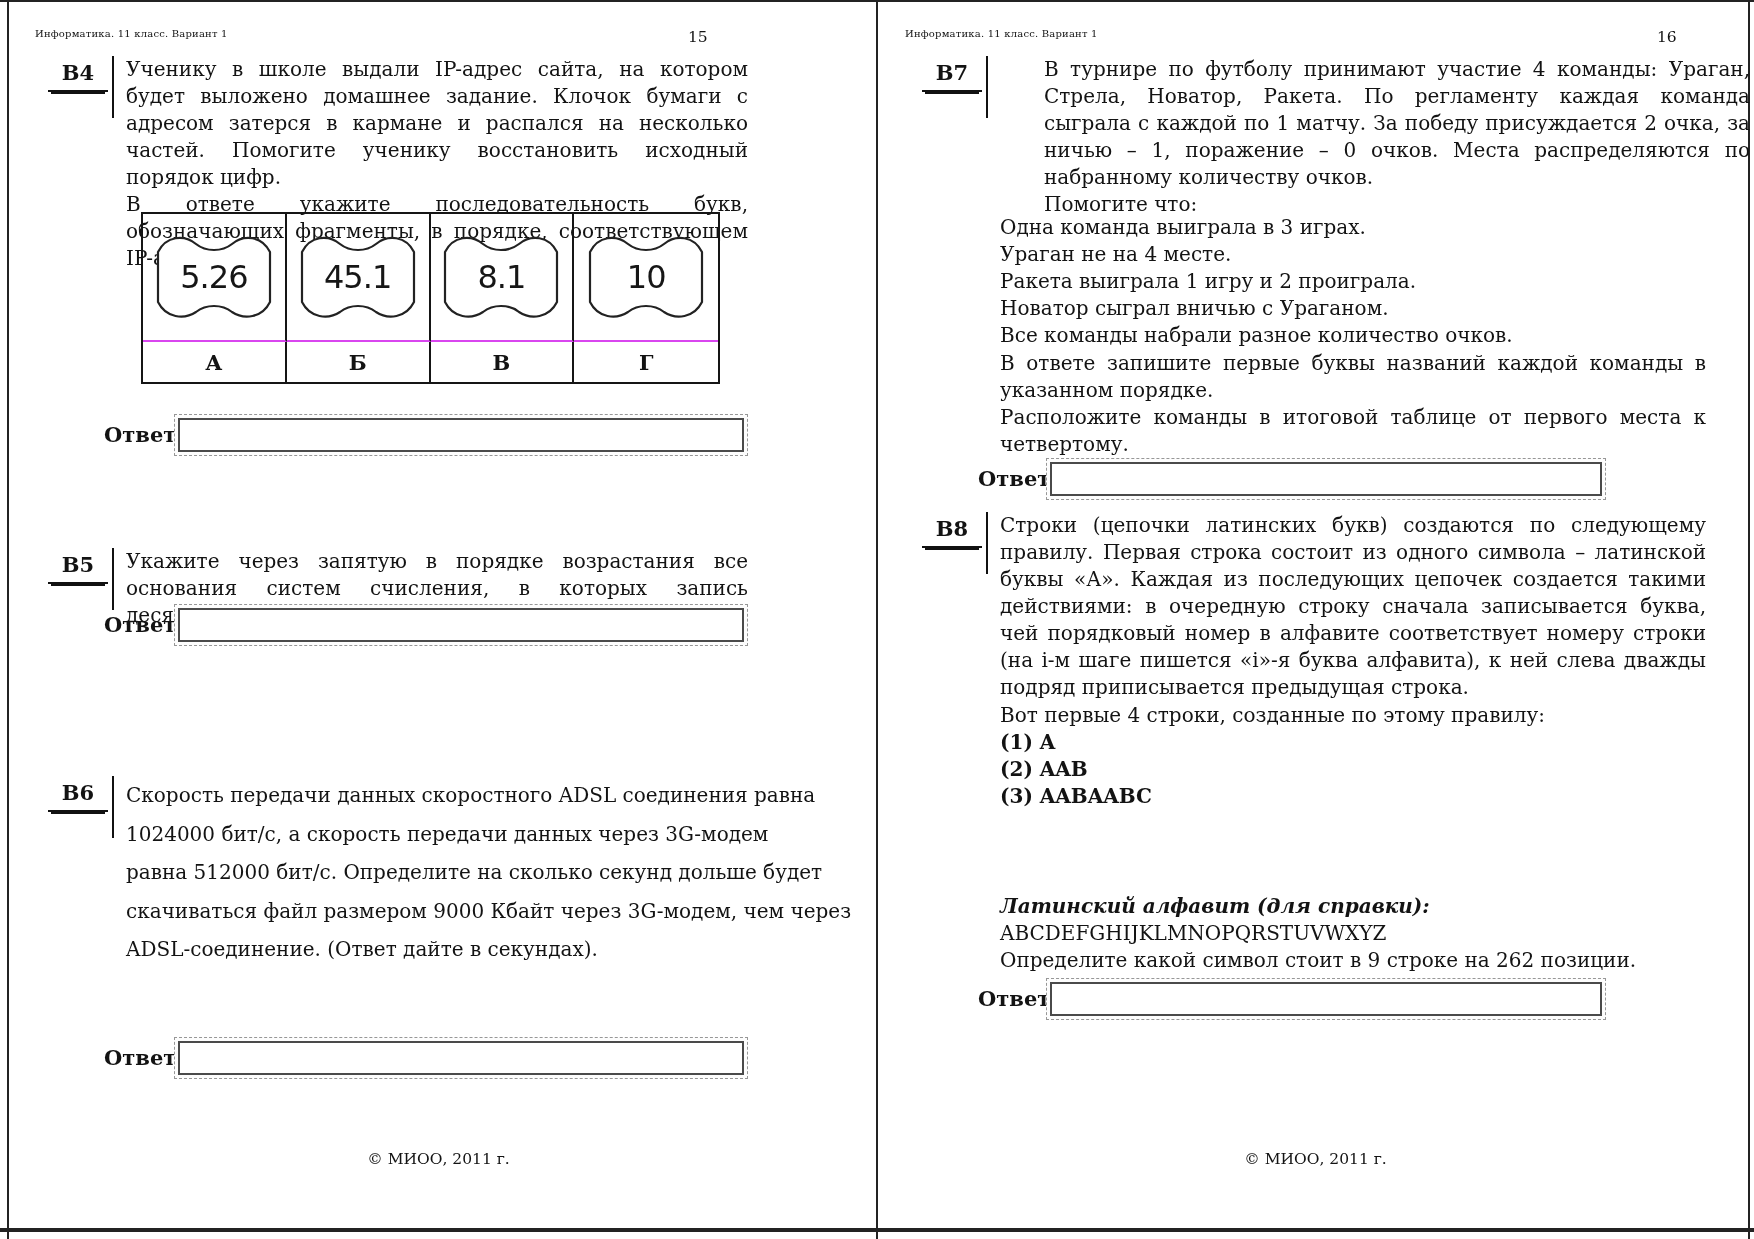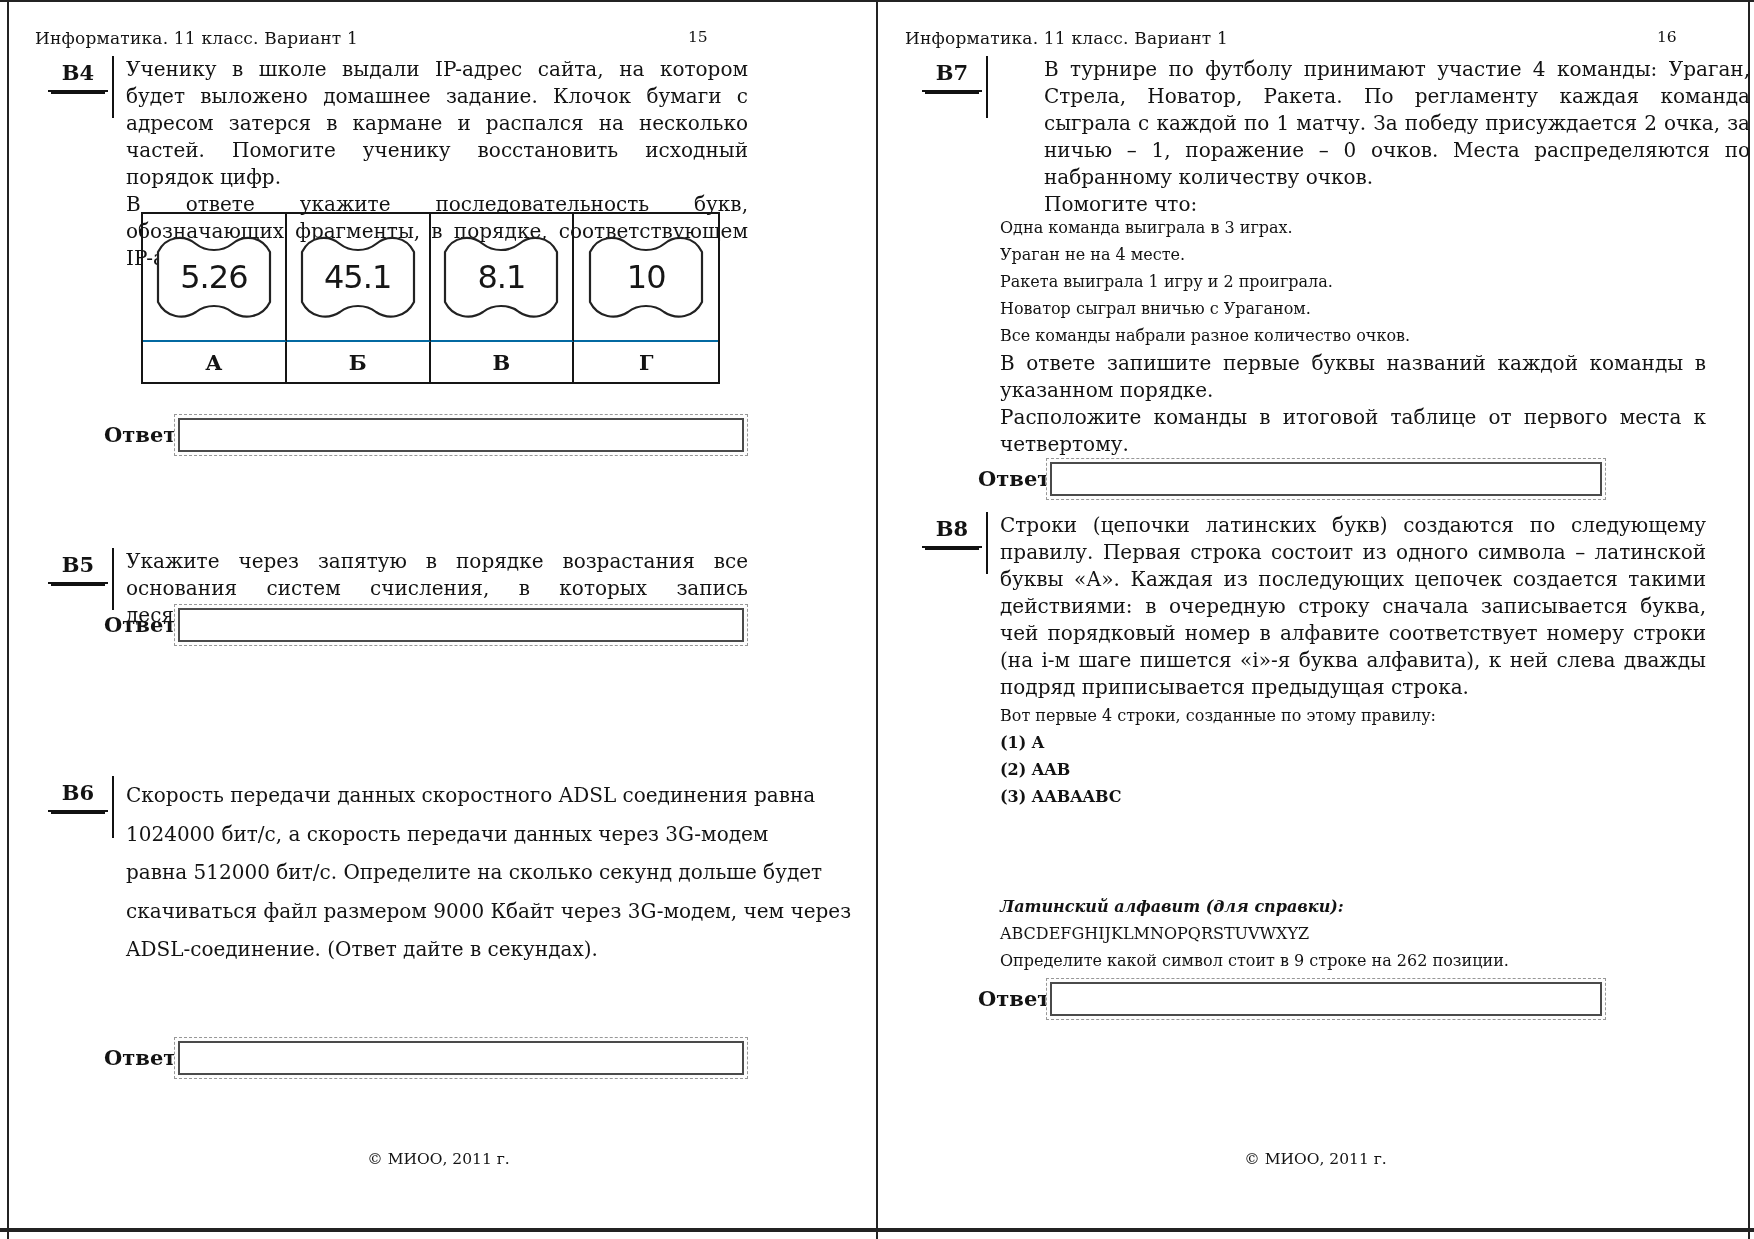--- a/index.html
+++ b/index.html
@@ -2,47 +2,47 @@
 <html><head>
 <meta charset="utf-8">
 <style>
   html,body{margin:0;padding:0;background:#e8e8e8;}
   .sheet{
     position:relative;width:1754px;height:1239px;background:#ffffff;
     font-family:"DejaVu Serif","Liberation Serif",serif;color:#131313;
     overflow:hidden;
   }
   .bline{position:absolute;background:#232323;}
-  .page-header{position:absolute;top:28px;font-size:17px;letter-spacing:.2px;}
+  .page-header{position:absolute;top:28px;font-size:10px;letter-spacing:.2px;}
   .page-number{position:absolute;top:28px;font-size:15.5px;width:60px;}
   .q-label{
     position:absolute;width:60px;height:30px;text-align:center;
     font-weight:bold;font-size:21px;border-bottom:2px solid #111;
     box-shadow:0 5px 0 -3px #111;padding-top:2px;
   }
   .q-rule{position:absolute;width:2px;background:#111;}
   .q-text{position:absolute;font-size:20px;line-height:27px;text-align:justify;}
   .q-text p{margin:0;}
   .plain{text-align:left;}
   .b6-line{font-size:20px;line-height:38.5px;white-space:nowrap;}
-  .fact-line{font-size:16px;line-height:27px;white-space:nowrap;}
+  .fact-line{font-size:20px;line-height:27px;white-space:nowrap;}
   .bold-line{font-weight:bold;}
   .alpha-title{font-weight:bold;font-style:italic;}
   .answer-row{position:absolute;height:46px;}
   .answer-label{position:absolute;left:0;top:8px;font-weight:bold;font-size:21px;}
   .answer-box{
     position:absolute;top:0;height:42px;border:1px dashed #979797;
     padding:3px;box-sizing:border-box;background:#fdfdfd;
   }
   .answer-field{width:100%;height:100%;box-sizing:border-box;border:2px solid #4a4a4a;background:#ffffff;}
   .frag-table{position:absolute;left:141px;top:212px;width:575px;border:2px solid #151515;}
   .frag-row{display:flex;}
   .frag-cell{
     position:relative;width:25%;height:128px;border-right:2px solid #151515;
-    border-bottom:2px solid #0369a1;box-sizing:border-box;
+    border-bottom:2px solid #d946ef;box-sizing:border-box;
     display:flex;align-items:center;justify-content:center;
   }
   .frag-cell:last-child,.letter-cell:last-child{border-right:none;}
   .letter-cell{
     width:25%;height:40px;border-right:2px solid #151515;box-sizing:border-box;
     display:flex;align-items:center;justify-content:center;
     font-weight:bold;font-size:21px;
   }
   .paper-svg{position:absolute;left:50%;top:50%;transform:translate(-50%,-50%);}
   .frag-value{

